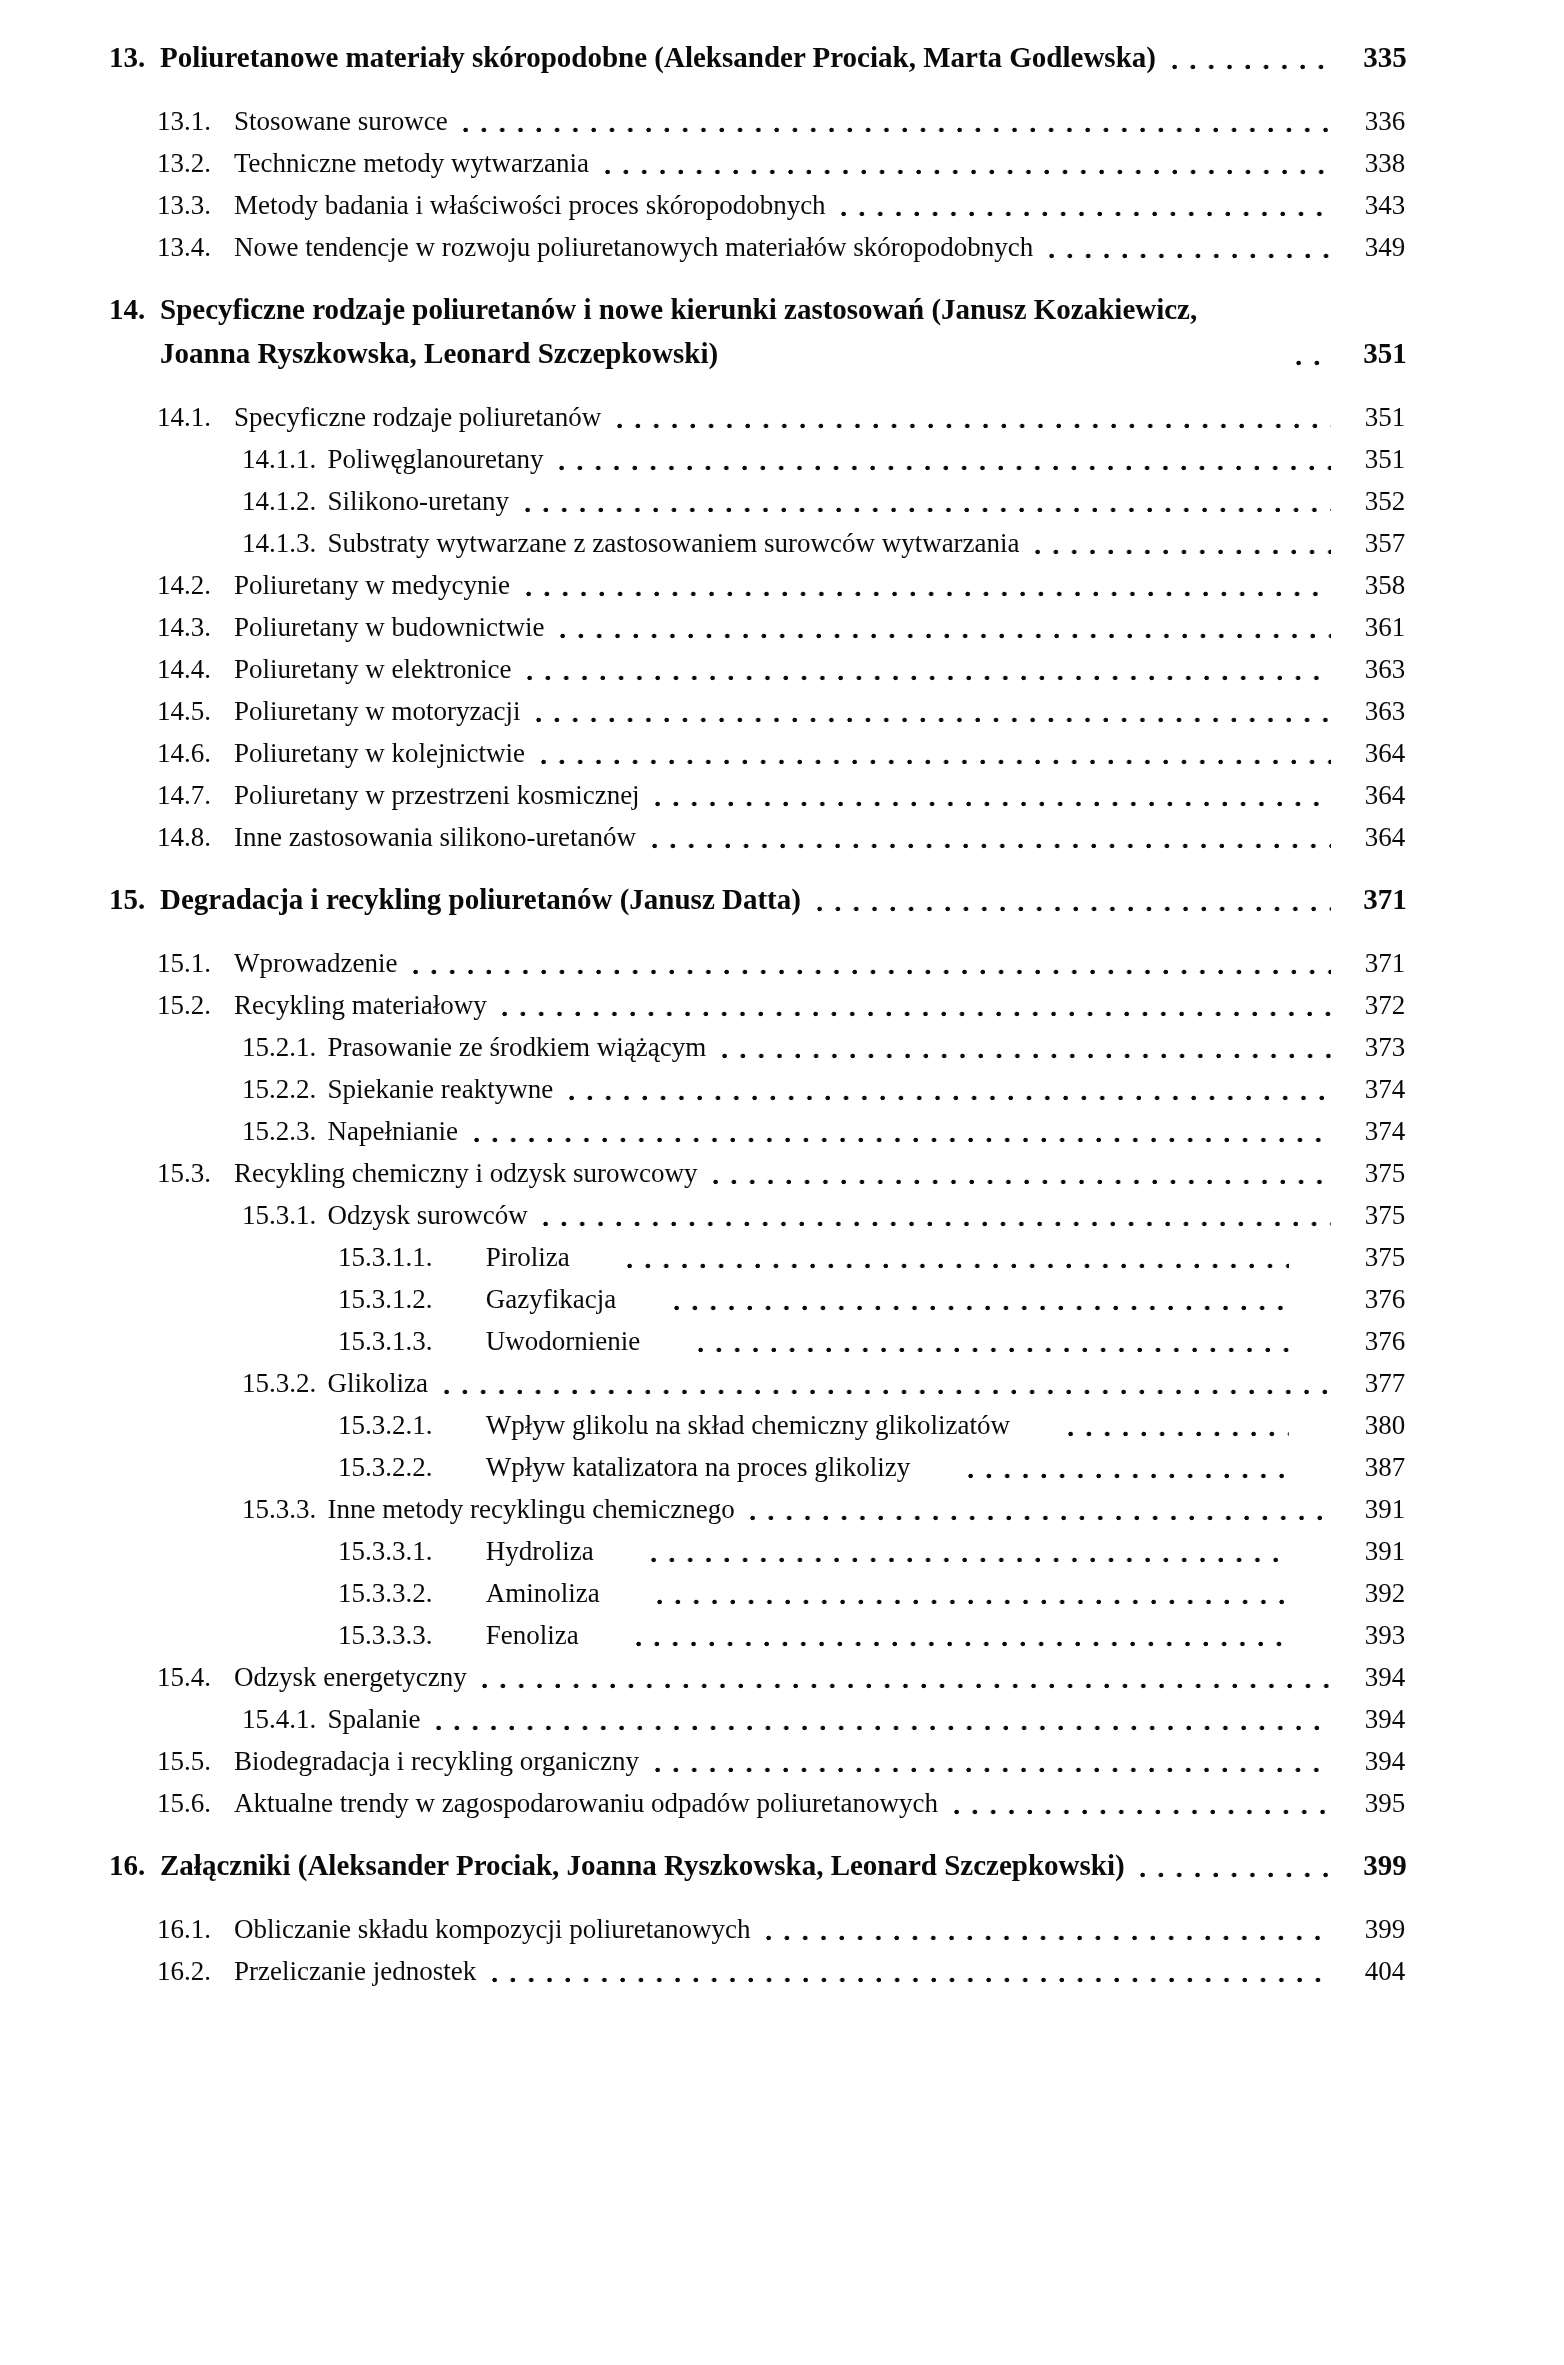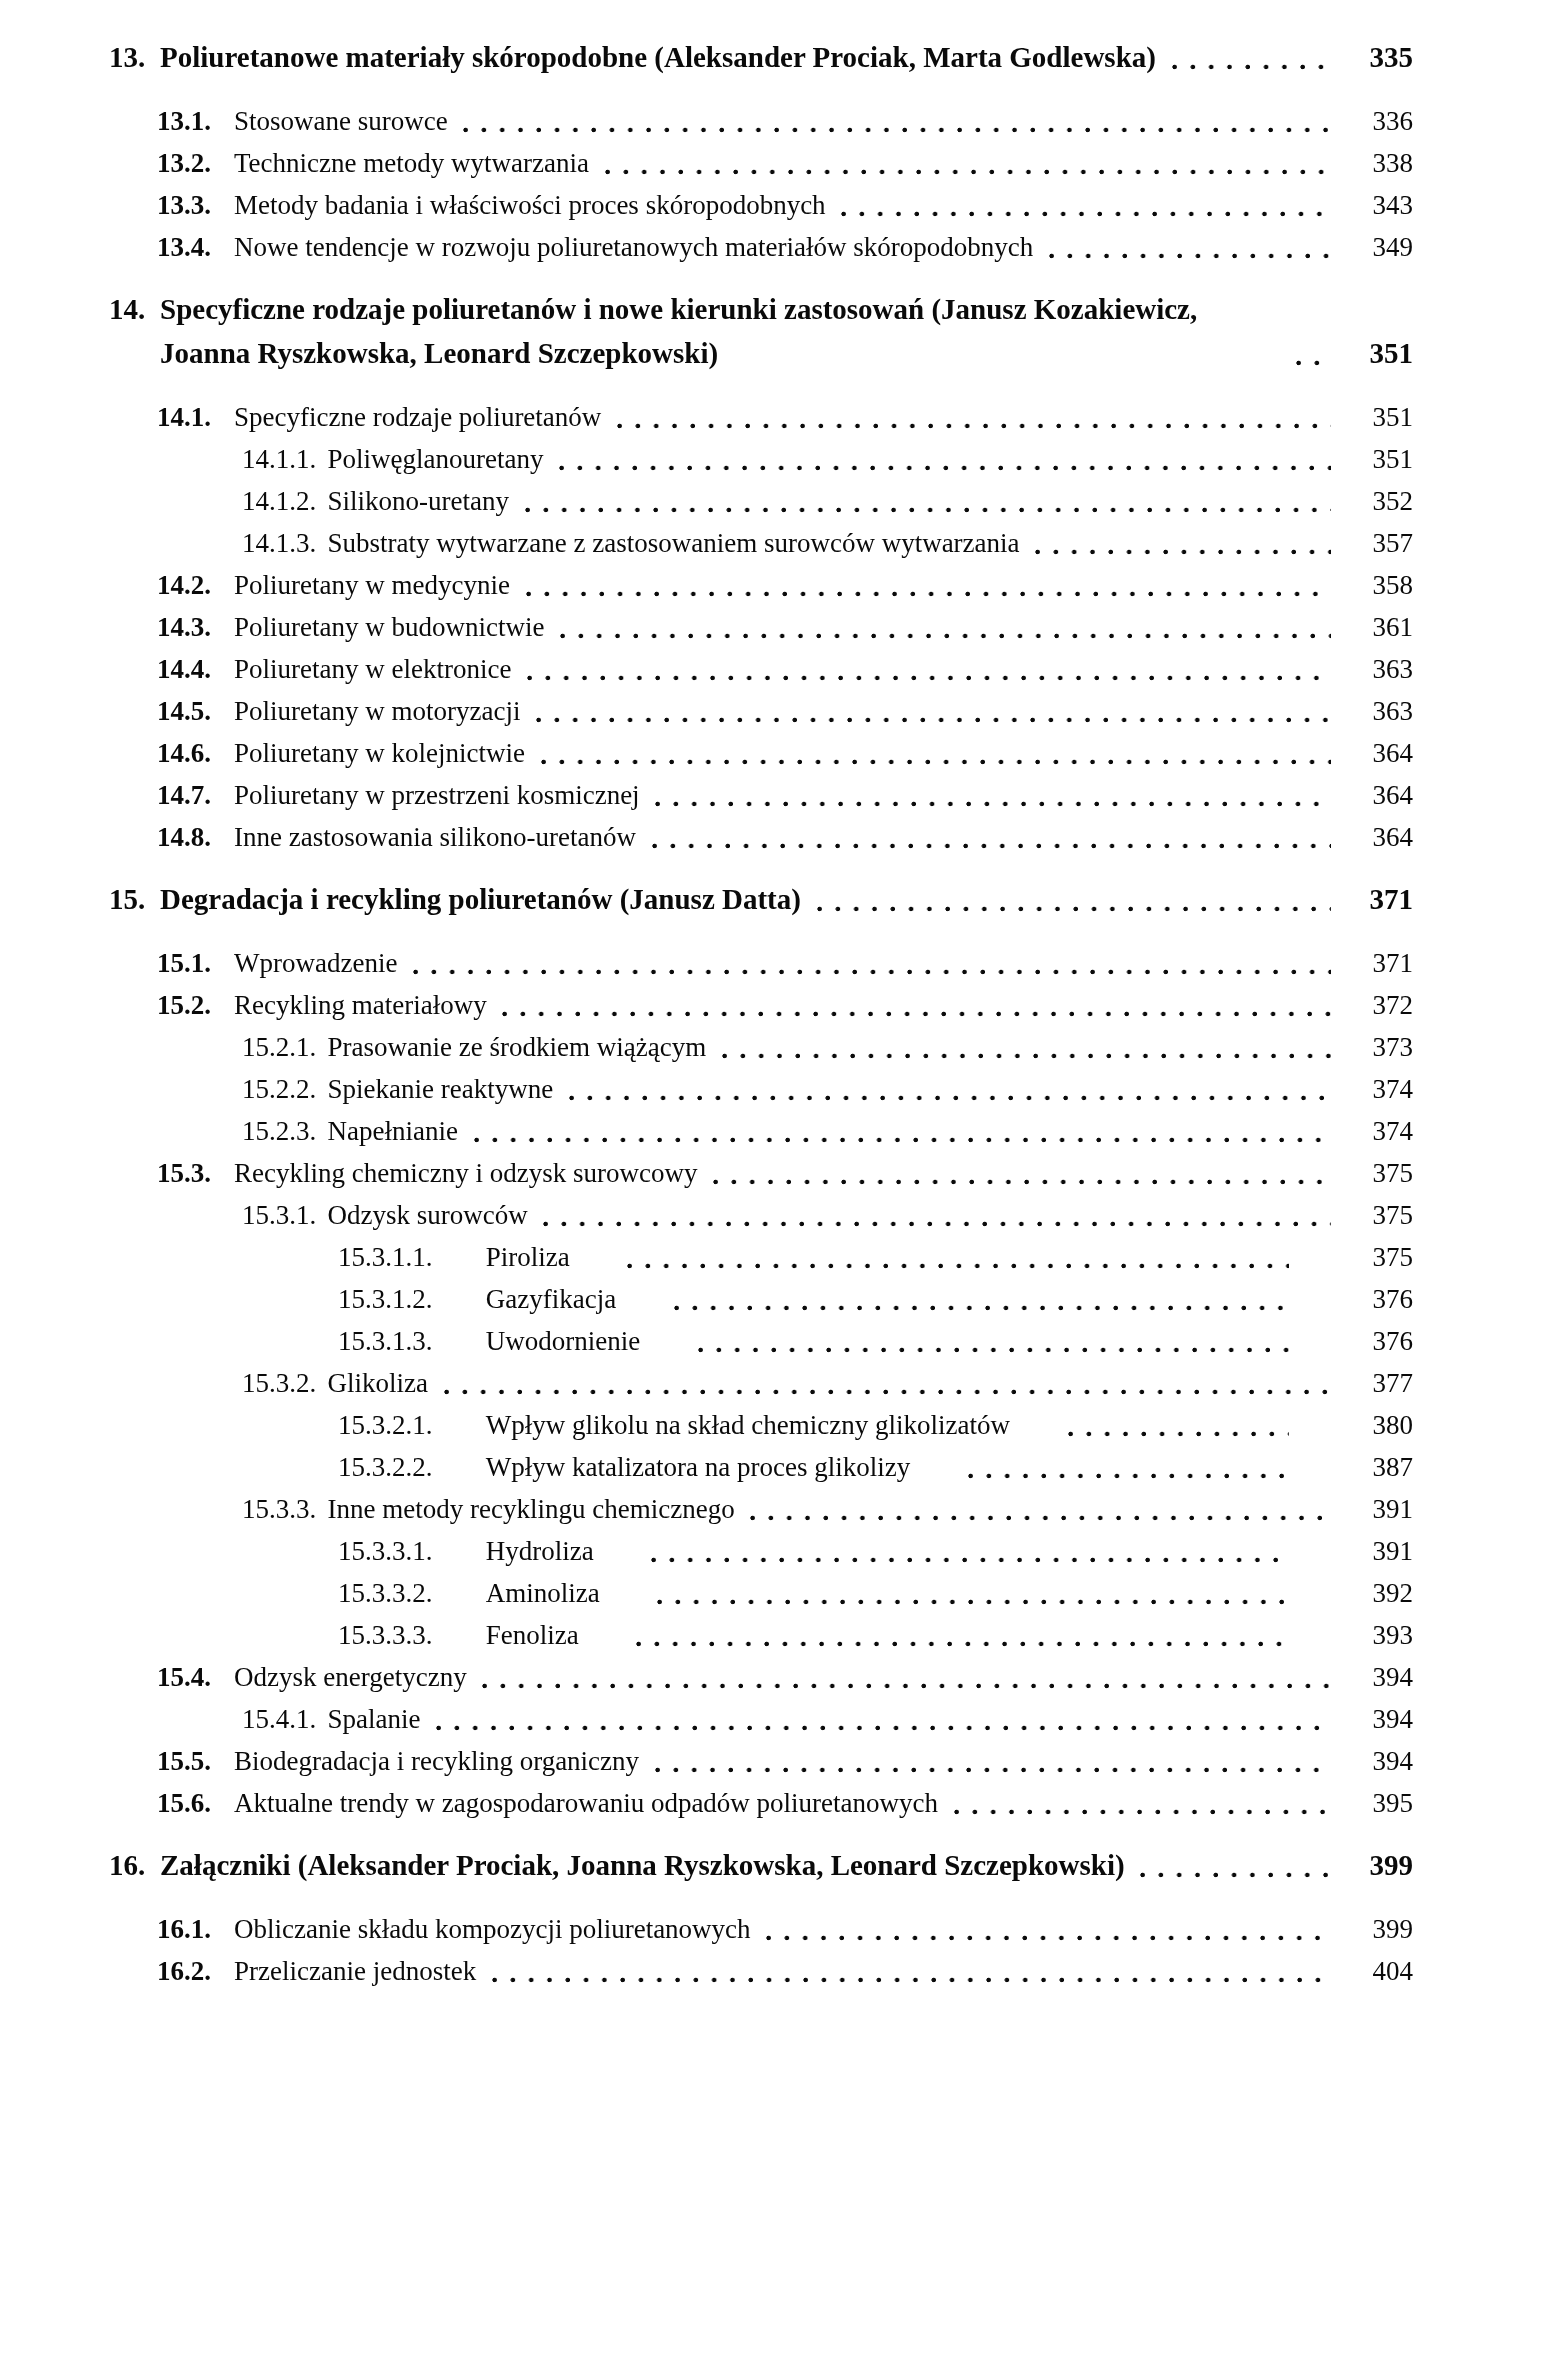--- a/index.html
+++ b/index.html
@@ -11,30 +11,30 @@
     overflow:hidden;
   }
   .chapter + .chapter{margin-top:19px;}
   .row{display:flex;align-items:flex-start;font-size:27px;line-height:42px;}
   .row.head{font-size:29px;font-weight:700;line-height:44px;margin-bottom:21px;}
   .num{flex:none;white-space:nowrap;}
   .head .num{width:51px;}
   .lvl1{margin-left:48px;}
   .lvl2{margin-left:133px;}
   .lvl3{margin-left:229px;gap:42px;}
-  .lvl1 .num{width:77px;font-weight:bold;}
+  .lvl1 .num{width:77px;}
   .lvl2 .num,.lvl3 .num{margin-right:11.3px;}
   .label{flex:0 1 auto;}
   .leader{
     flex:1 1 35px;min-width:35px;height:7.9px;
     margin:0 26px 7.9px 15.7px;align-self:flex-end;
     background-image:radial-gradient(circle at 2.6px 3.9px,#0a0a0a 1.9px,rgba(0,0,0,0) 2.6px);
     background-size:18.3px 7.9px;background-repeat:repeat-x;background-position:left bottom;
   }
-  .pg{flex:none;min-width:56px;text-align:right;align-self:flex-end;white-space:nowrap;}
+  .pg{flex:none;min-width:56px;text-align:center;align-self:flex-end;white-space:nowrap;}
 </style>
 </head>
 <body>
 
 <div class="sheet">
   <main id="toc">
       <section class="chapter">
         <div class="row head">
           <span class="num">13.</span>
           <span class="label">Poliuretanowe materiały skóropodobne (Aleksander Prociak, Marta Godlewska)</span>

